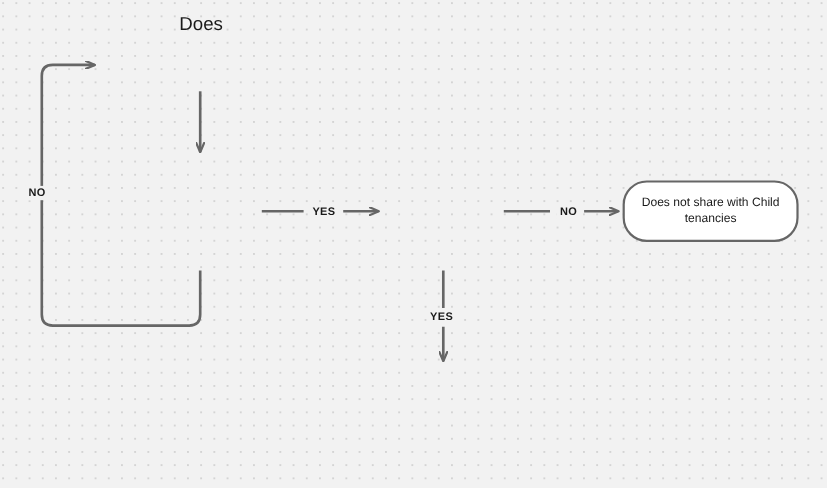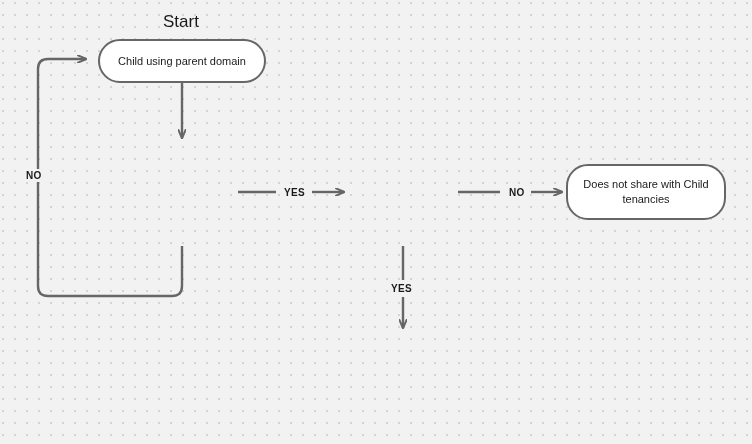--- a/index.html
+++ b/index.html
@@ -102,25 +102,22 @@
       <path d="M 182 246 L 182 286 Q 182 296 172 296 L 48 296 Q 38 296 38 286 L 38 69 Q 38 59 48 59 L 86 59" marker-end="url(#arrowhead)"></path>
       <path d="M 238 192 L 276 192"></path>
       <path d="M 312 192 L 344 192" marker-end="url(#arrowhead)"></path>
       <path d="M 458 192 L 500 192"></path>
       <path d="M 531 192 L 562 192" marker-end="url(#arrowhead)"></path>
       <path d="M 403 246 L 403 280"></path>
       <path d="M 403 297 L 403 328" marker-end="url(#arrowhead)"></path>
     </g>
   </svg>
 
-  <div class="title-label" style="left:163px; top:12px;">Start</div>
+  <div class="title-label" style="left:163px; top:12px;">Does</div>
 
-  <div class="node rounded" style="left:98px; top:39px; width:168px; height:44px;">
-    <span>Child using parent domain</span>
-  </div>
 
 
 
   <div class="node rounded" style="left:566px; top:164px; width:160px; height:56px;justify-content:flex-end;">
     <span>Does not share with Child tenancies</span>
   </div>
 
 
   <div class="edge-label" style="left:23px; top:169px;">NO</div>
   <div class="edge-label" style="left:281px; top:186px;">YES</div>

